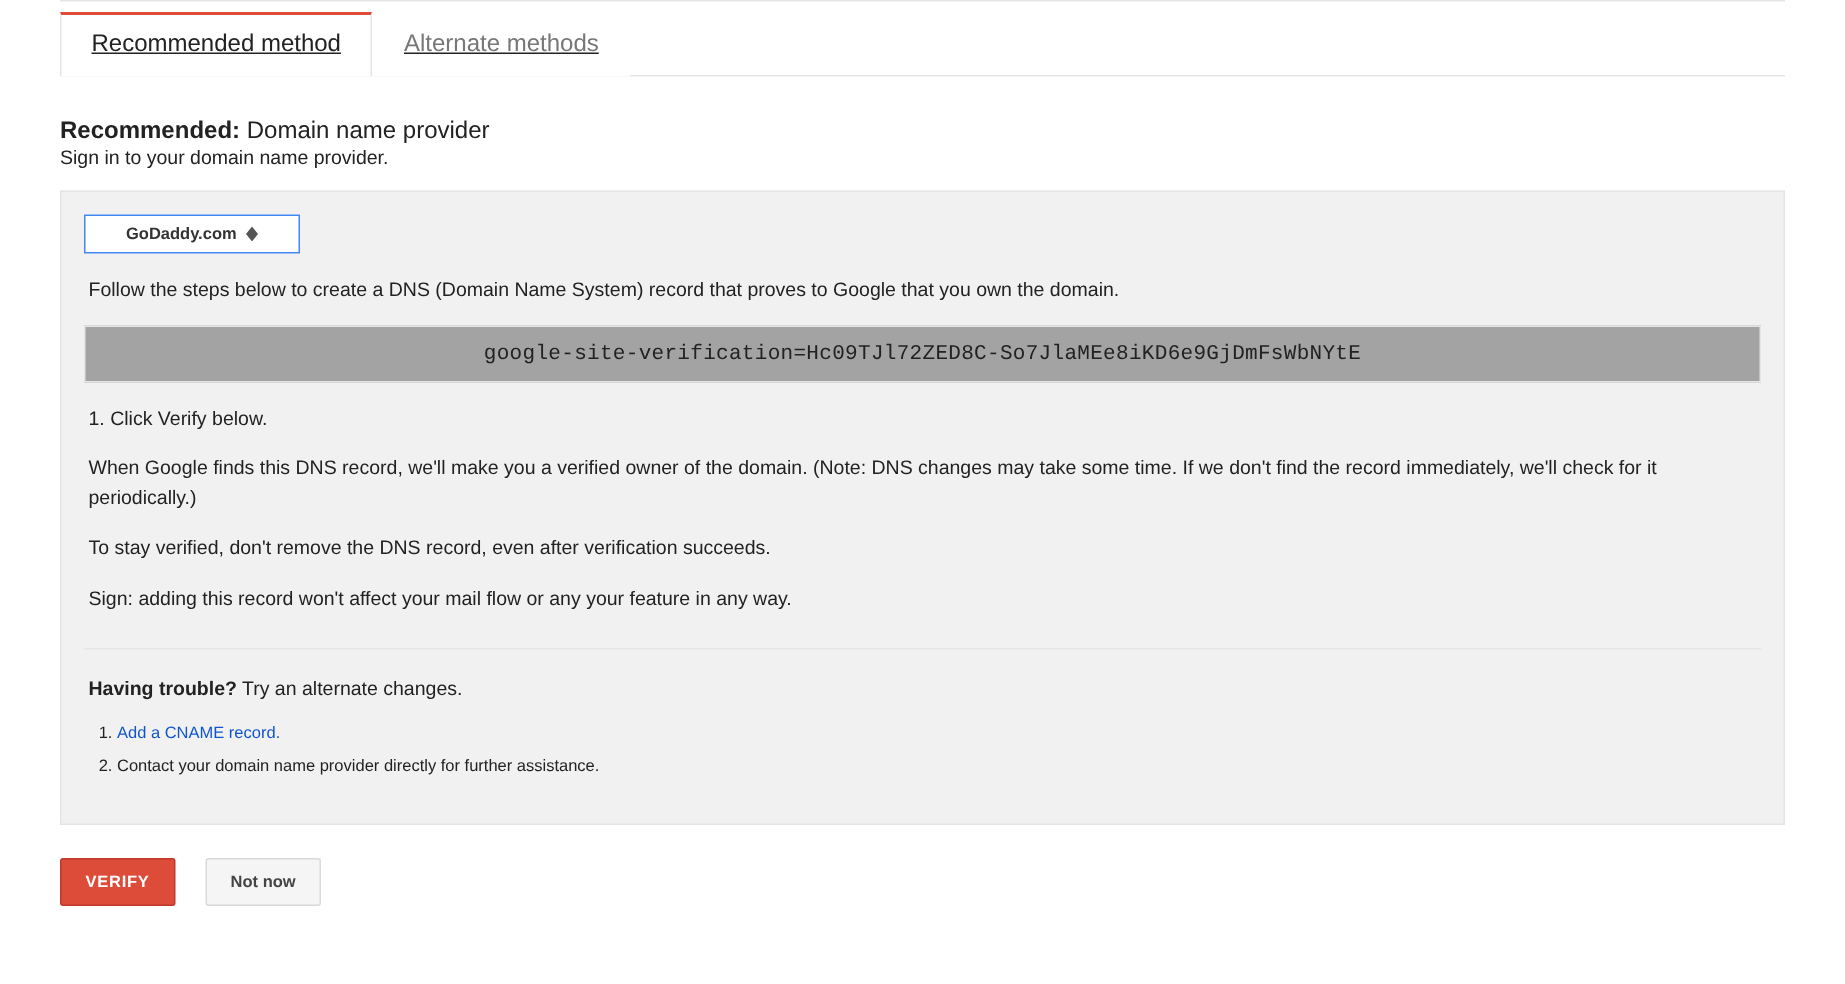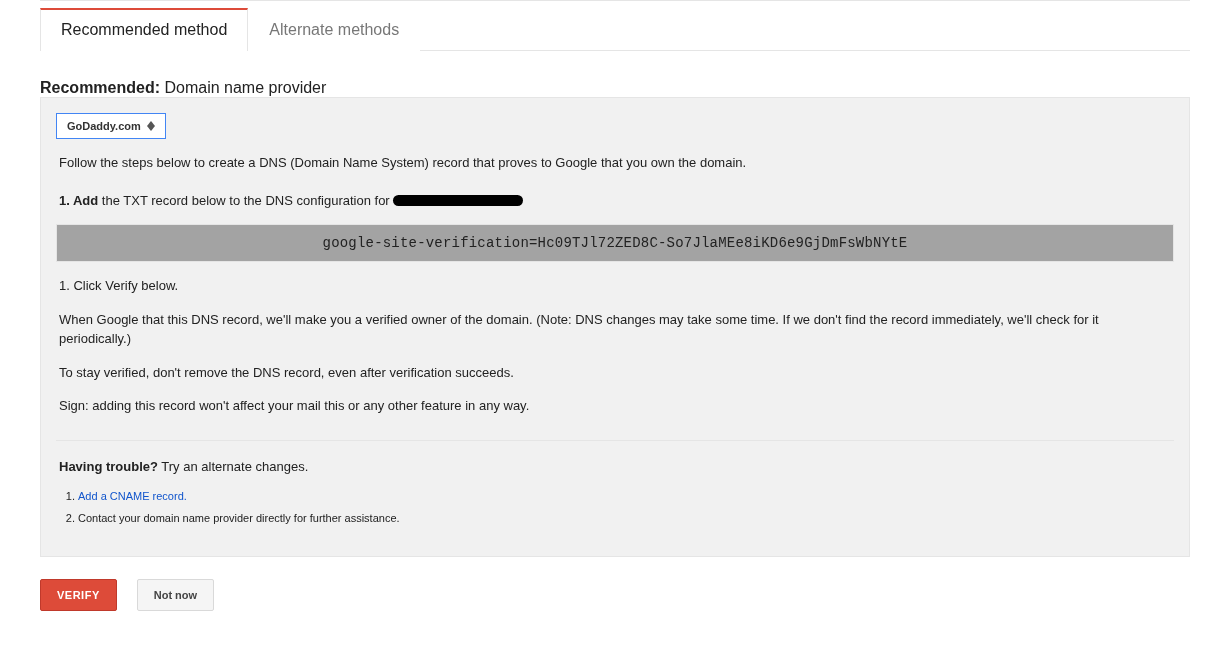--- a/index.html
+++ b/index.html
@@ -18,20 +18,21 @@
   }
   .top-border {
     border-top: 1px solid #e5e5e5;
     height: 0;
   }
   .tabs {
     display: flex;
     border-bottom: 1px solid #e5e5e5;
     align-items: flex-end;
     margin-top: 6px;
+    text-decoration: underline;
   }
   .tab {
     padding: 12px 20px;
     font-size: 16px;
     color: #777;
     cursor: pointer;
     border: 1px solid transparent;
     border-bottom: none;
     position: relative;
     top: 1px;
@@ -60,21 +61,21 @@
     padding: 15px 15px 22px 15px;
   }
   .provider-select {
     display: inline-flex;
     align-items: center;
     border: 1px solid #4285f4;
     background: #fff;
     font-size: 11px;
     font-weight: bold;
     color: #333;
-    padding: 6px 10px;
+    padding: 6px 27px;
     cursor: pointer;
   }
   .provider-select .chevs {
     margin-left: 6px;
     display: inline-flex;
     flex-direction: column;
     line-height: 5px;
     font-size: 14px;
     color: #555;
   }
@@ -140,50 +141,48 @@
 
   <div class="tabs">
     <div class="tab active">Recommended method</div>
     <div class="tab">Alternate methods</div>
   </div>
 
   <div class="content">
     <div class="rec-heading">
       <span class="bold">Recommended:</span><span> Domain name provider</span>
     </div>
+    <div class="subhead">Sign in to your domain name provider.</div>
 
     <div class="panel">
       <div class="provider-select">
         <span>GoDaddy.com</span>
         <span class="chevs">
           <svg width="8" height="5" viewBox="0 0 8 5">
               <polygon points="0,5 8,5 4,0" fill="#555"></polygon>
             </svg>
           <svg width="8" height="5" viewBox="0 0 8 5">
               <polygon points="0,0 8,0 4,5" fill="#555"></polygon>
             </svg>
         </span>
       </div>
 
       <p>Follow the steps below to create a DNS (Domain Name System) record that proves to Google that you own the domain.</p>
 
-      <p class="step1">
-        <span class="bold">1. Add</span><span> the TXT record below to the DNS configuration for </span><span class="redacted"></span>
-      </p>
 
       <div class="txt-record">google-site-verification=Hc09TJl72ZED8C-So7JlaMEe8iKD6e9GjDmFsWbNYtE</div>
 
       <p>
         <span>1. Click </span><span class="bold">Verify</span><span> below.</span>
       </p>
 
-      <p>When Google that this DNS record, we'll make you a verified owner of the domain. (Note: DNS changes may take some time. If we don't find the record immediately, we'll check for it periodically.)</p>
+      <p>When Google finds this DNS record, we'll make you a verified owner of the domain. (Note: DNS changes may take some time. If we don't find the record immediately, we'll check for it periodically.)</p>
       <p>To stay verified, don't remove the DNS record, even after verification succeeds.</p>
       <p>
-        <span class="bold">Sign:</span><span> adding this record won't affect your mail this or any other feature in any way.</span>
+        <span class="bold">Sign:</span><span> adding this record won't affect your mail flow or any your feature in any way.</span>
       </p>
 
       <hr>
 
       <p class="trouble-head">
         <span class="bold">Having trouble?</span><span> Try an alternate changes.</span>
       </p>
       <ol class="trouble-list">
         <li><span class="link">Add a CNAME record.</span></li>
         <li>Contact your domain name provider directly for further assistance.</li>

